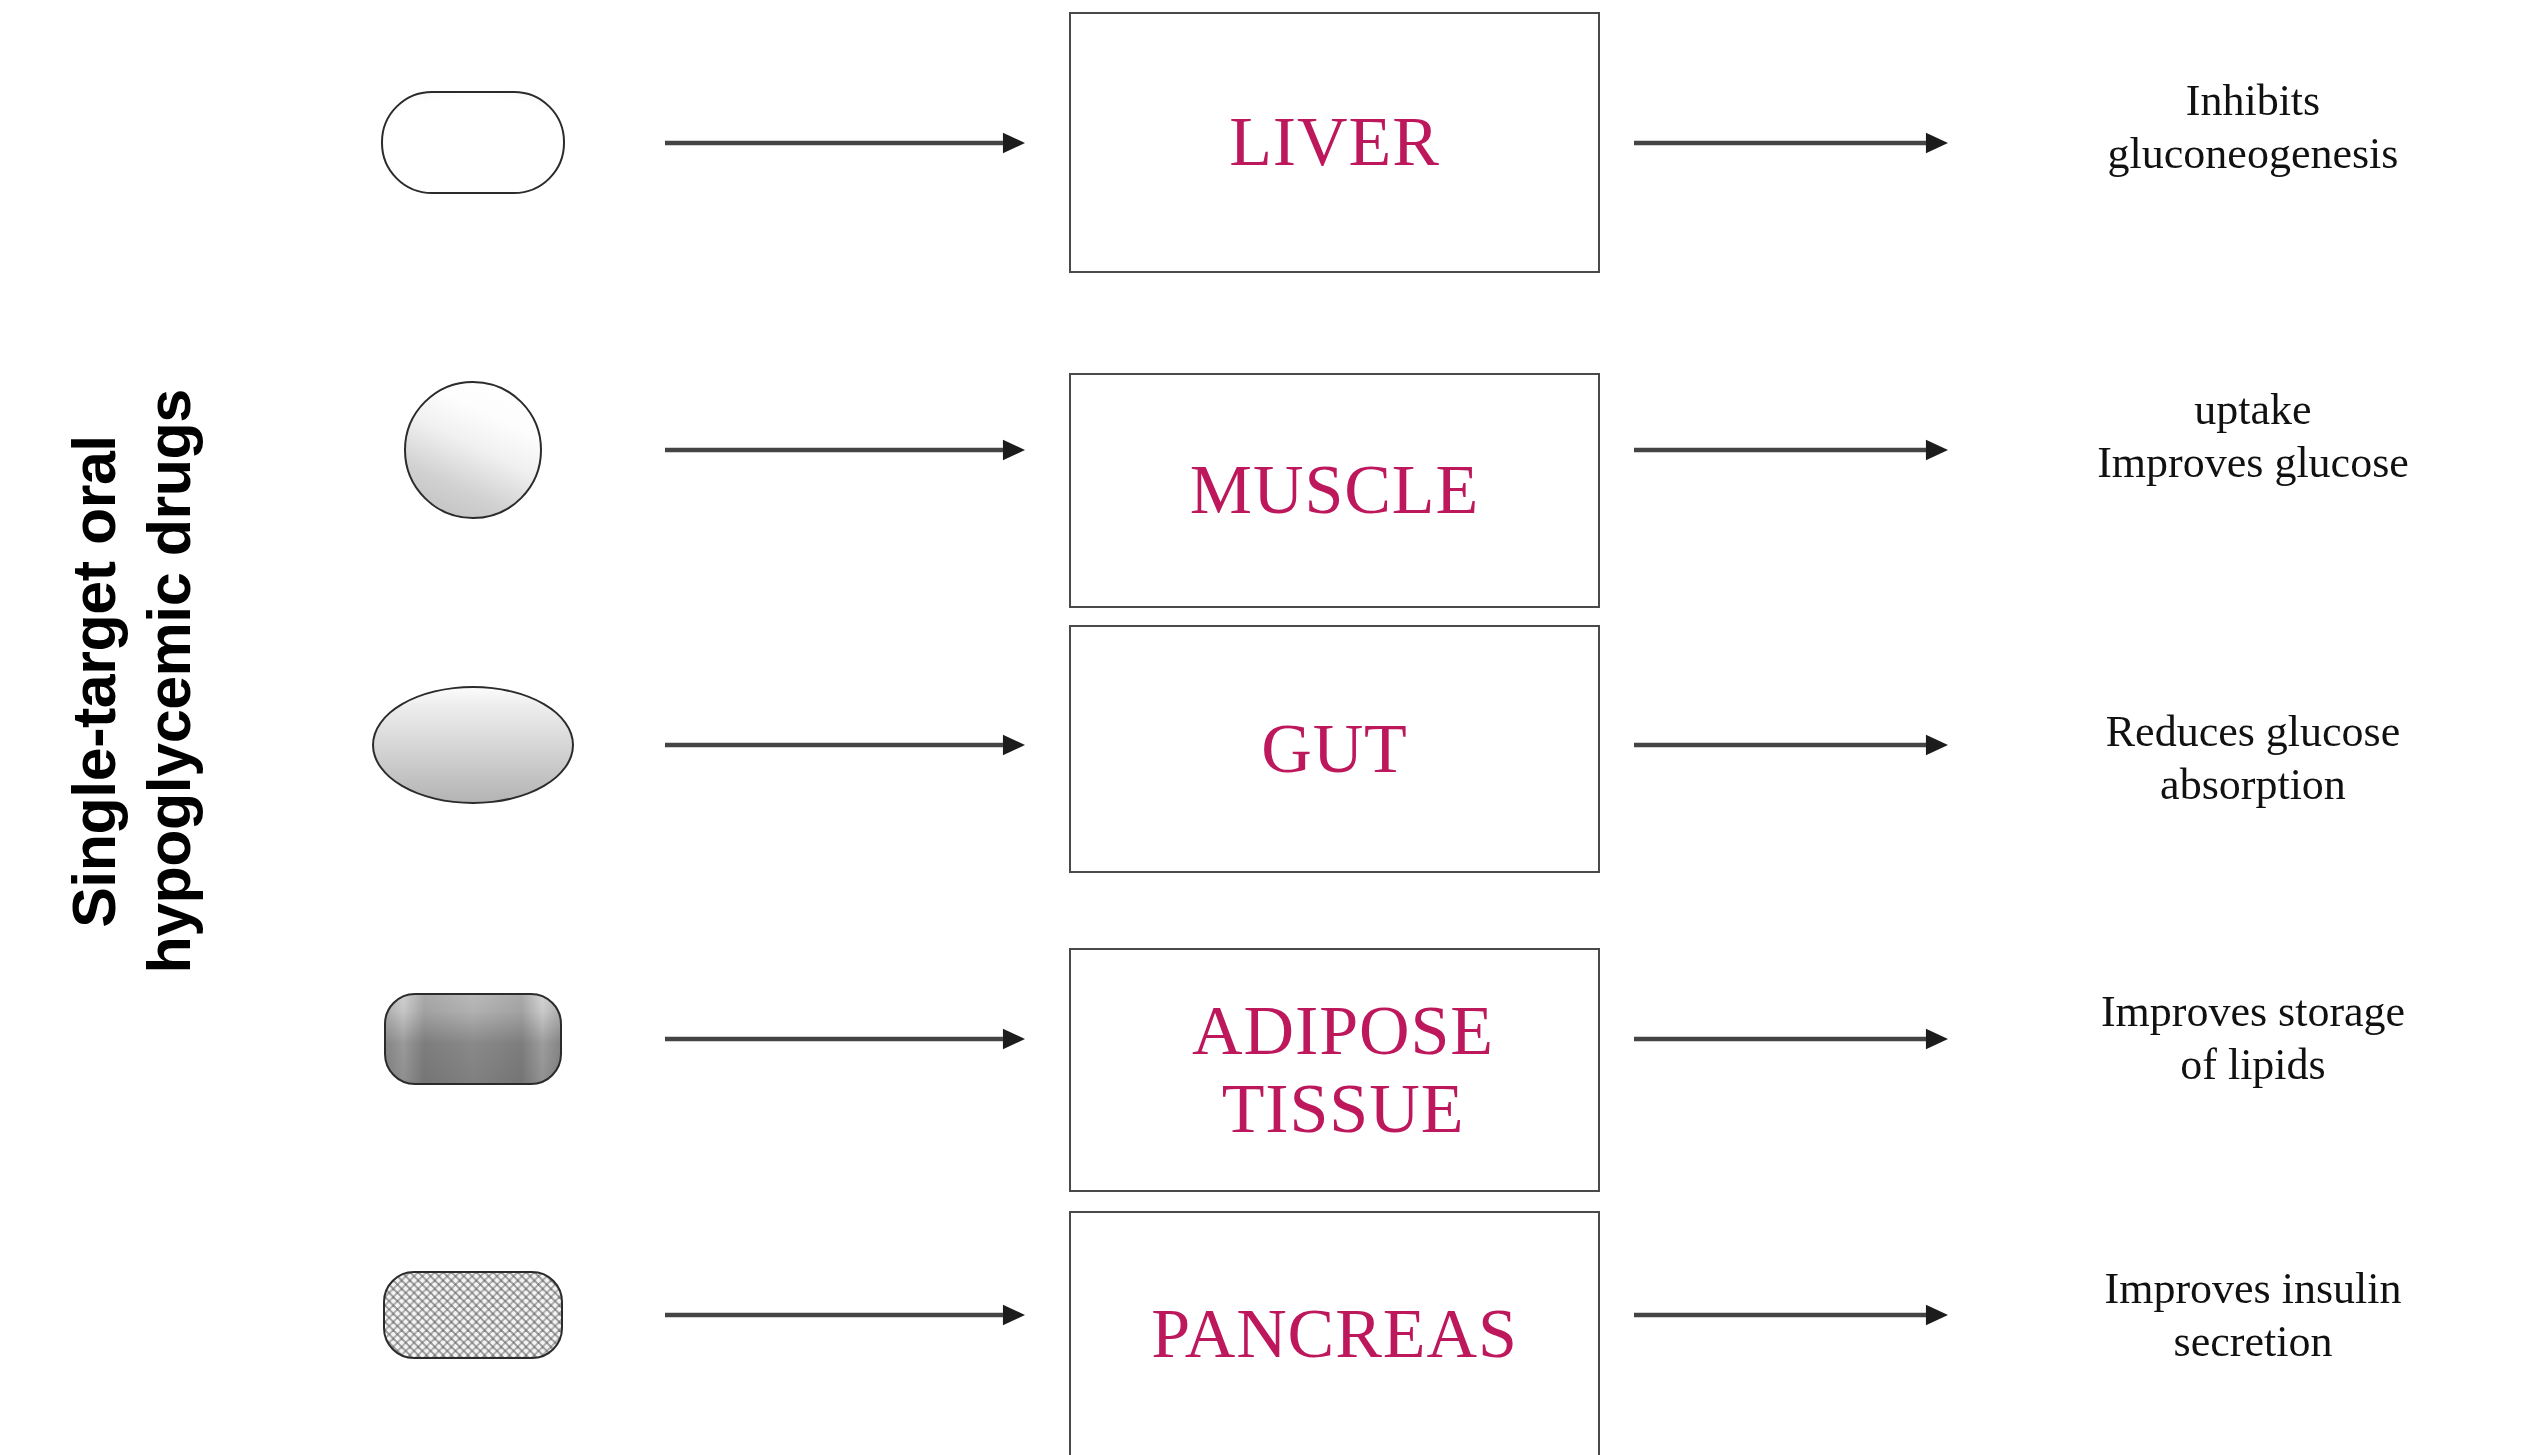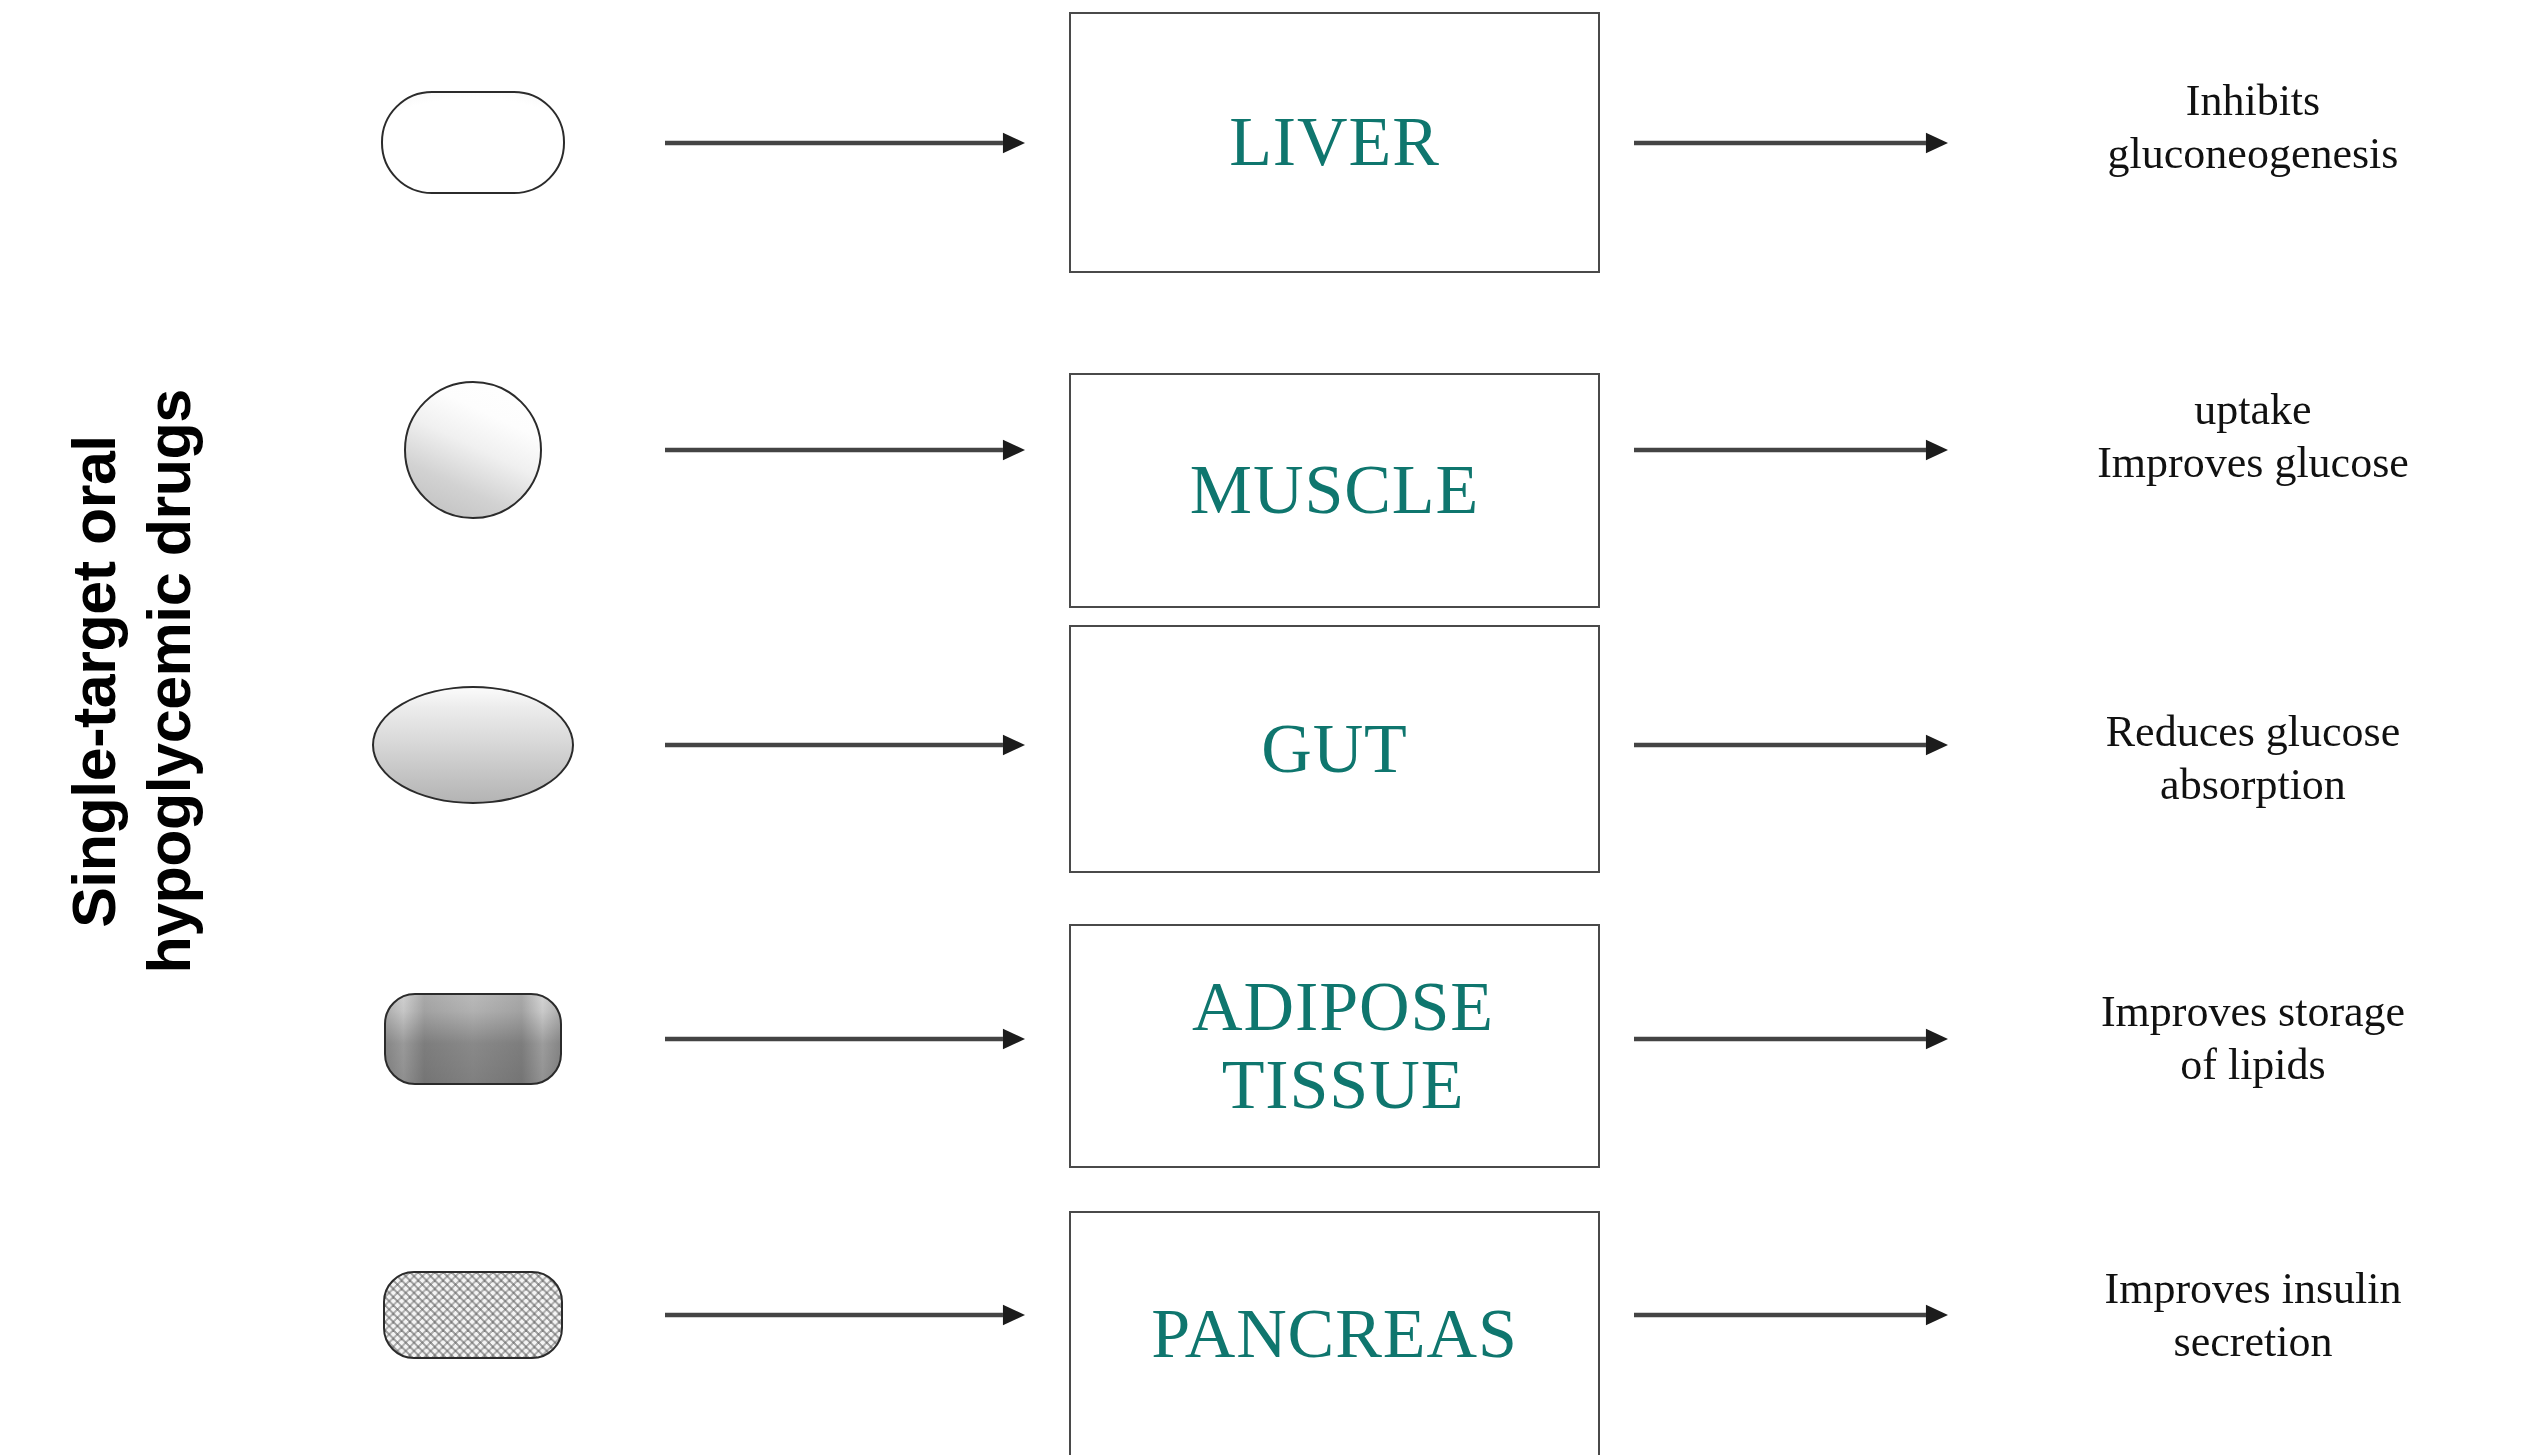--- a/index.html
+++ b/index.html
@@ -118,21 +118,21 @@
     background: #ffffff;
     display: flex;
     align-items: center;
     justify-content: center;
     text-align: center;
   }
   .organ-label {
     font-family: "Liberation Serif", serif;
     font-size: 70px;
     line-height: 1.12;
-    color: #0f766e;
+    color: #be185d;
     letter-spacing: 0.9px;
     white-space: pre-line;
   }
 
   
   .effect-cell {
     position: absolute;
     left: 1981px;
     width: 544px;
     text-align: center;
@@ -223,21 +223,21 @@
 
   <div class="pill-cell" style="top:993px;height:92px;">
     <div class="pill pill-bevel"></div>
   </div>
   <div class="arrow" style="left:665px;top:1027px;width:360px;">
     <svg viewBox="0 0 392 26" preserveAspectRatio="none">
       <line x1="0" y1="13" x2="368" y2="13" stroke="#444444" stroke-width="5"></line>
       <polygon points="368,2 392,13 368,24" fill="#1c1c1c"></polygon>
     </svg>
   </div>
-  <div class="organ-box" style="top:924px;height:244px;padding-left:17px;">
+  <div class="organ-box" style="top:948px;height:244px;padding-left:17px;">
     <span class="organ-label">ADIPOSE
 TISSUE</span>
   </div>
   <div class="arrow" style="left:1634px;top:1027px;width:314px;">
     <svg viewBox="0 0 342 26" preserveAspectRatio="none">
       <line x1="0" y1="13" x2="318" y2="13" stroke="#444444" stroke-width="5"></line>
       <polygon points="318,2 342,13 318,24" fill="#1c1c1c"></polygon>
     </svg>
   </div>
   <div class="effect-cell" style="top:986px;">

